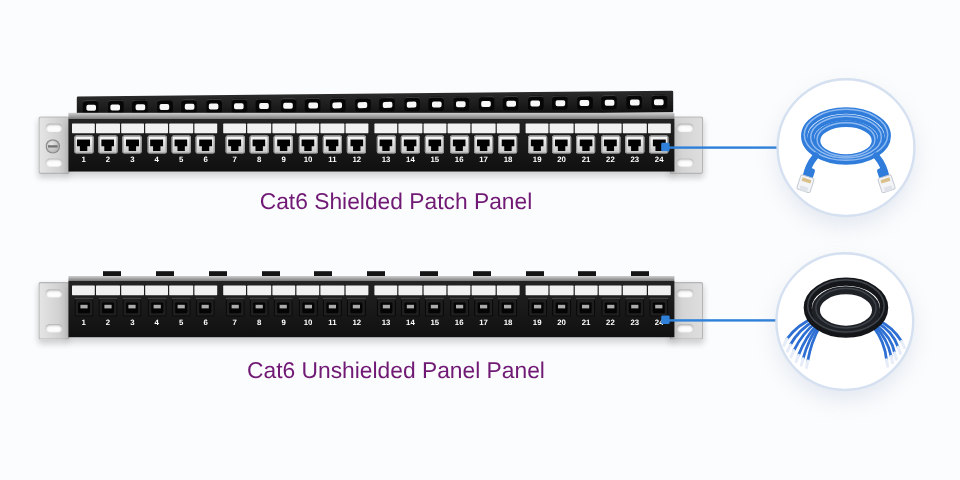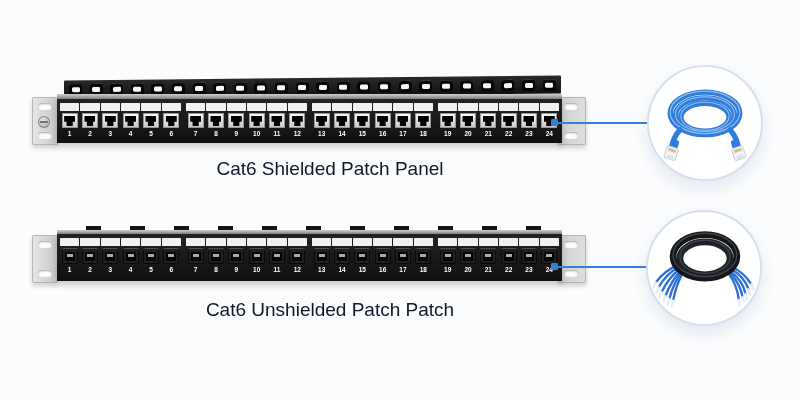--- a/index.html
+++ b/index.html
@@ -50,21 +50,21 @@
   .jack.unshielded { height:16px; background:#1f1f1f;
                    box-shadow:inset 0 1px 0 #4f4f4f, inset 0 0 0 1px #0a0a0a; }
   .jack.unshielded::before { content:""; position:absolute; left:3px; right:3px; top:3.5px; bottom:3px;
                    background:#040404; border-radius:1px; }
   .jack.unshielded::after { content:""; position:absolute; left:5px; width:6px; top:5.5px; height:3.5px;
                    background:#ababab; }
   .port-num { margin-top:1px; font-size:6.5px; line-height:9px; font-weight:700; color:#fff; }
 
   
   .caption { position:absolute; left:30px; width:600px; text-align:center;
-             font-size:19px; color:#0f172a; z-index:5; }
+             font-size:19px; color:#701a75; z-index:5; }
 
   
   .callout-line { position:absolute; height:2px; background:#2f80d9; z-index:6; }
   .callout-dot  { position:absolute; width:7px; height:7px; background:#2f80d9; border-radius:1px; z-index:7; }
   .callout-circle { position:absolute; width:116px; height:116px; border-radius:50%;
                     background:#fff; border:2px solid #d5e0f0; z-index:6;
                     box-shadow:0 8px 18px rgba(140,160,195,.20); overflow:hidden; cursor:pointer; }
   .callout-circle svg { display:block; width:100%; height:100%; }
 </style>
 </head>
@@ -457,21 +457,21 @@
           <div class="port-num">23</div>
         </div>
         <div class="port-col">
           <div class="label-slot"></div>
           <div class="jack unshielded"></div>
           <div class="port-num">24</div>
         </div>
       </div>
     </div>
 
-  <div class="caption" style="top:299px;">Cat6 Unshielded Patch Patch</div>
+  <div class="caption" style="top:299px;">Cat6 Unshielded Panel Panel</div>
 
   <div class="callout-dot" style="left:551px; top:263px;"></div>
   <div class="callout-line" style="left:556px; top:266px; width:92px;"></div>
 
   <div class="callout-circle" style="left:646px; top:210px;">
     <svg viewBox="0 0 116 116">
       <g fill="none" stroke-linecap="round">
 
         <g stroke="#2d6fd2" stroke-width="2.4">
           <path d="M31 55 C 21 59 14 65 8 73"></path>

